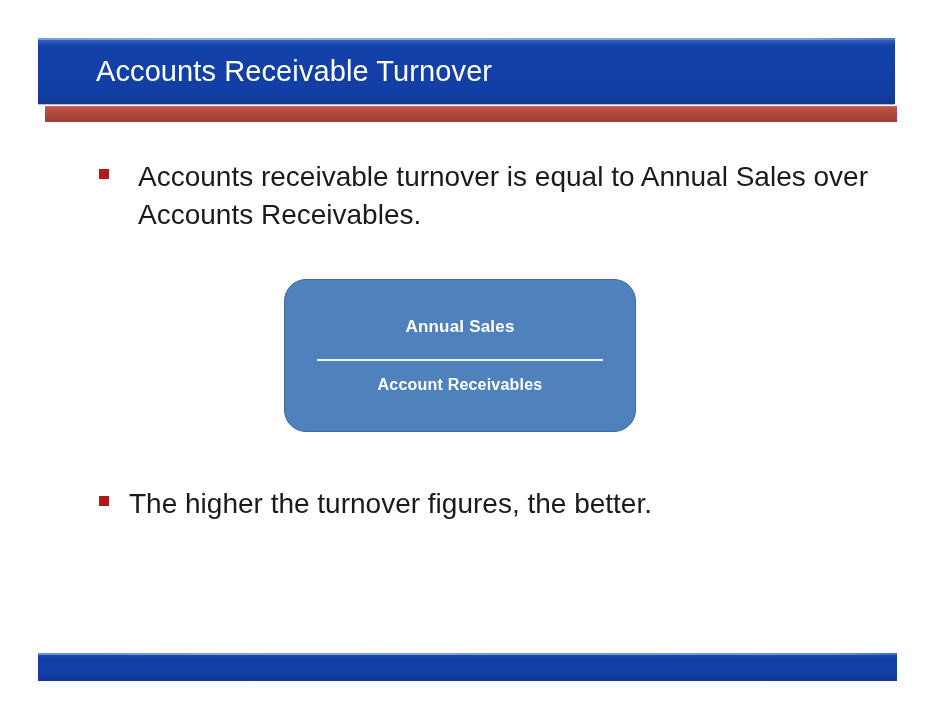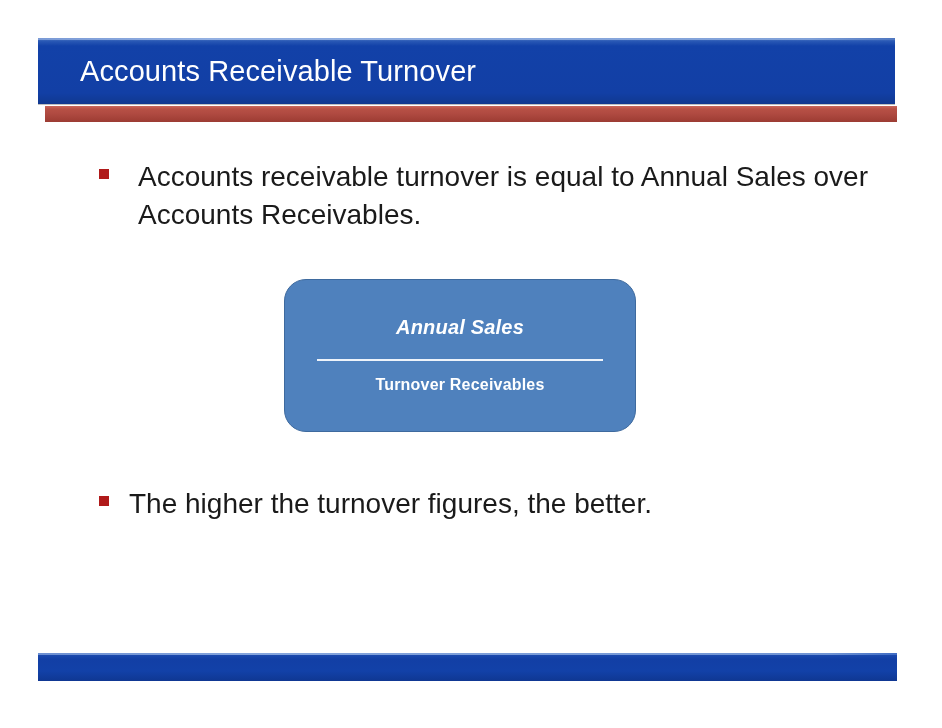--- a/index.html
+++ b/index.html
@@ -35,21 +35,21 @@
     box-shadow: 0 1px 0 rgba(0,0,0,0.25);
   }
   .title-banner-top-light {
     position: absolute;
     left: 0; top: 0; right: 0;
     height: 2px;
     background: linear-gradient(to right, #7a9ad6, #93b0e2 20%, #7fa0d8 90%, #4e76c0);
   }
   .title-text {
     position: absolute;
-    left: 42px;
+    left: 58px;
     top: 50%;
     transform: translateY(-50%);
     color: #ffffff;
     font-size: 29px;
     font-weight: 400;
     letter-spacing: 0.1px;
     white-space: nowrap;
     line-height: 1;
   }
 
@@ -121,24 +121,23 @@
     justify-content: center;
   }
   .formula-numerator,
   .formula-denominator {
     color: #ffffff;
     font-weight: bold;
     text-align: center;
     letter-spacing: 0.2px;
   }
   .formula-numerator {
-    font-size: 20px;
+    font-size: 17px;
     line-height: 18px;
     margin-bottom: 23px;
-    font-style: italic;
   }
   .formula-divider {
     width: 286px;
     height: 2px;
     background: #eef3fa;
     margin-bottom: 14px;
   }
   .formula-denominator {
     font-size: 16px;
     line-height: 19px;
@@ -174,21 +173,21 @@
   <div class="title-underbar"></div>
 
   <div class="bullet-row" id="bullet-1">
     <span class="bullet-marker"></span>
     <span class="bullet-text">Accounts receivable turnover is equal to Annual Sales over Accounts Receivables.</span>
   </div>
 
   <div class="formula-box">
     <div class="formula-numerator">Annual Sales</div>
     <div class="formula-divider"></div>
-    <div class="formula-denominator">Turnover Receivables</div>
+    <div class="formula-denominator">Account Receivables</div>
   </div>
 
   <div class="bullet-row" id="bullet-2">
     <span class="bullet-marker"></span>
     <span class="bullet-text">The higher the turnover figures, the better.</span>
   </div>
 
   <div class="bottom-banner">
     <div class="bottom-banner-top-light"></div>
   </div>

